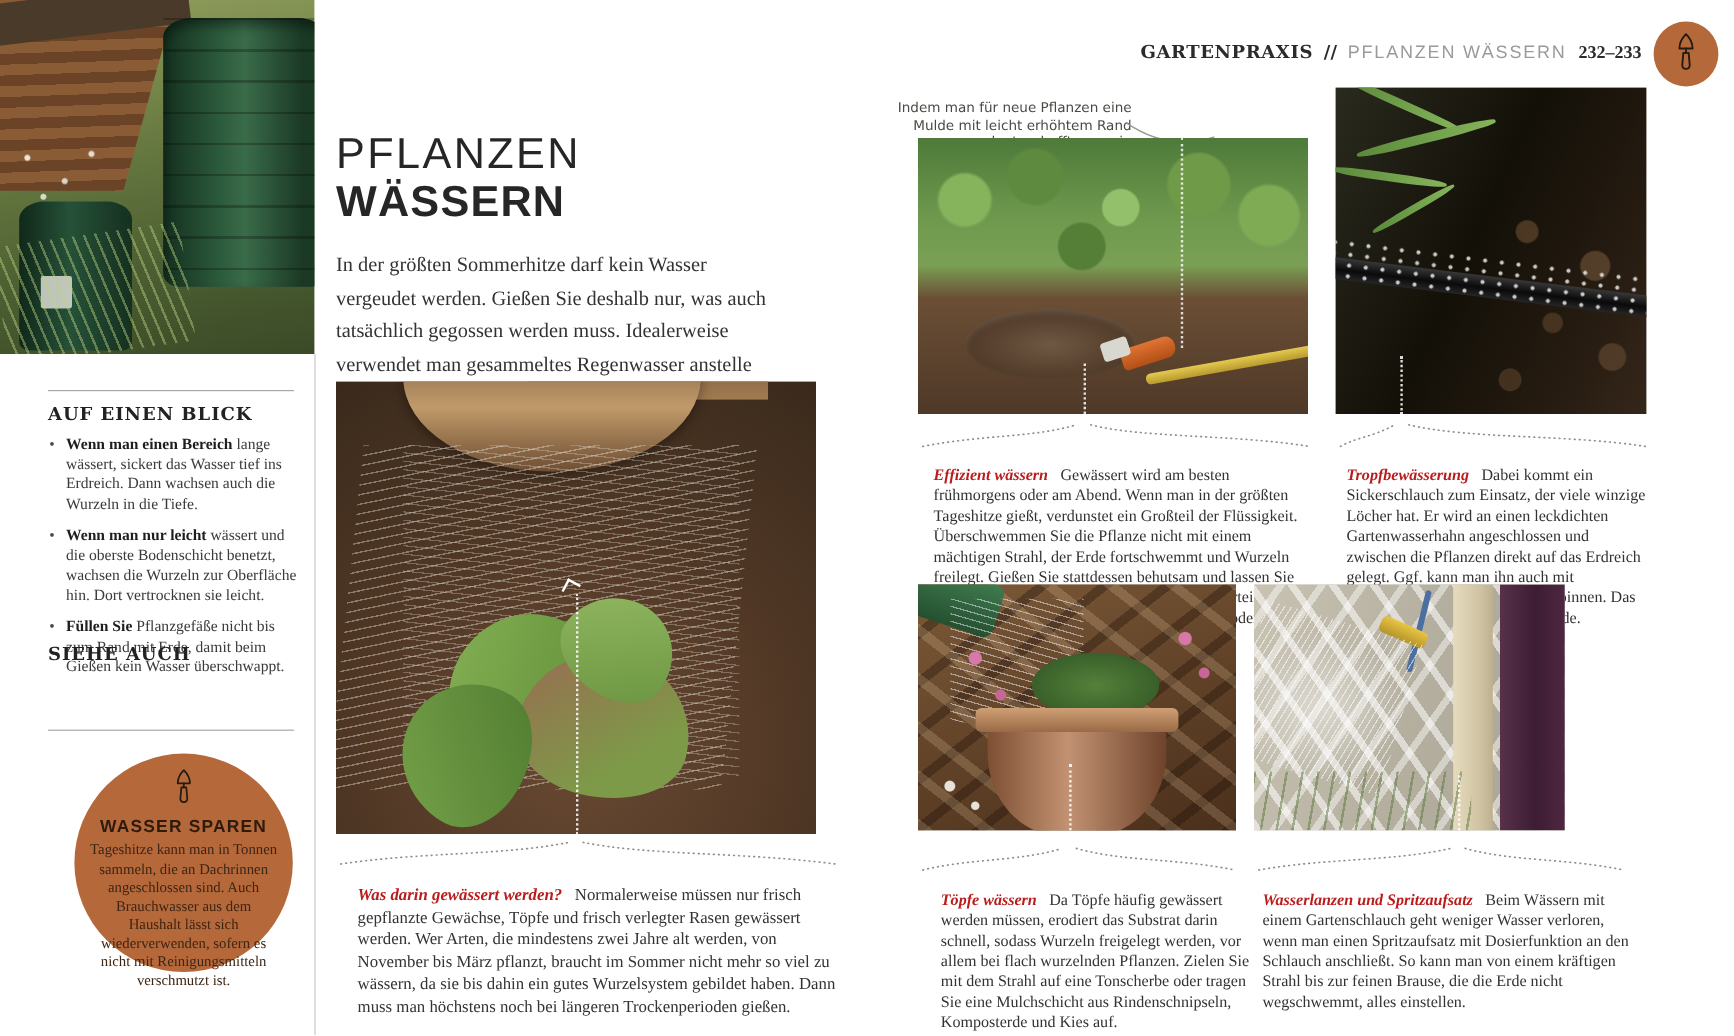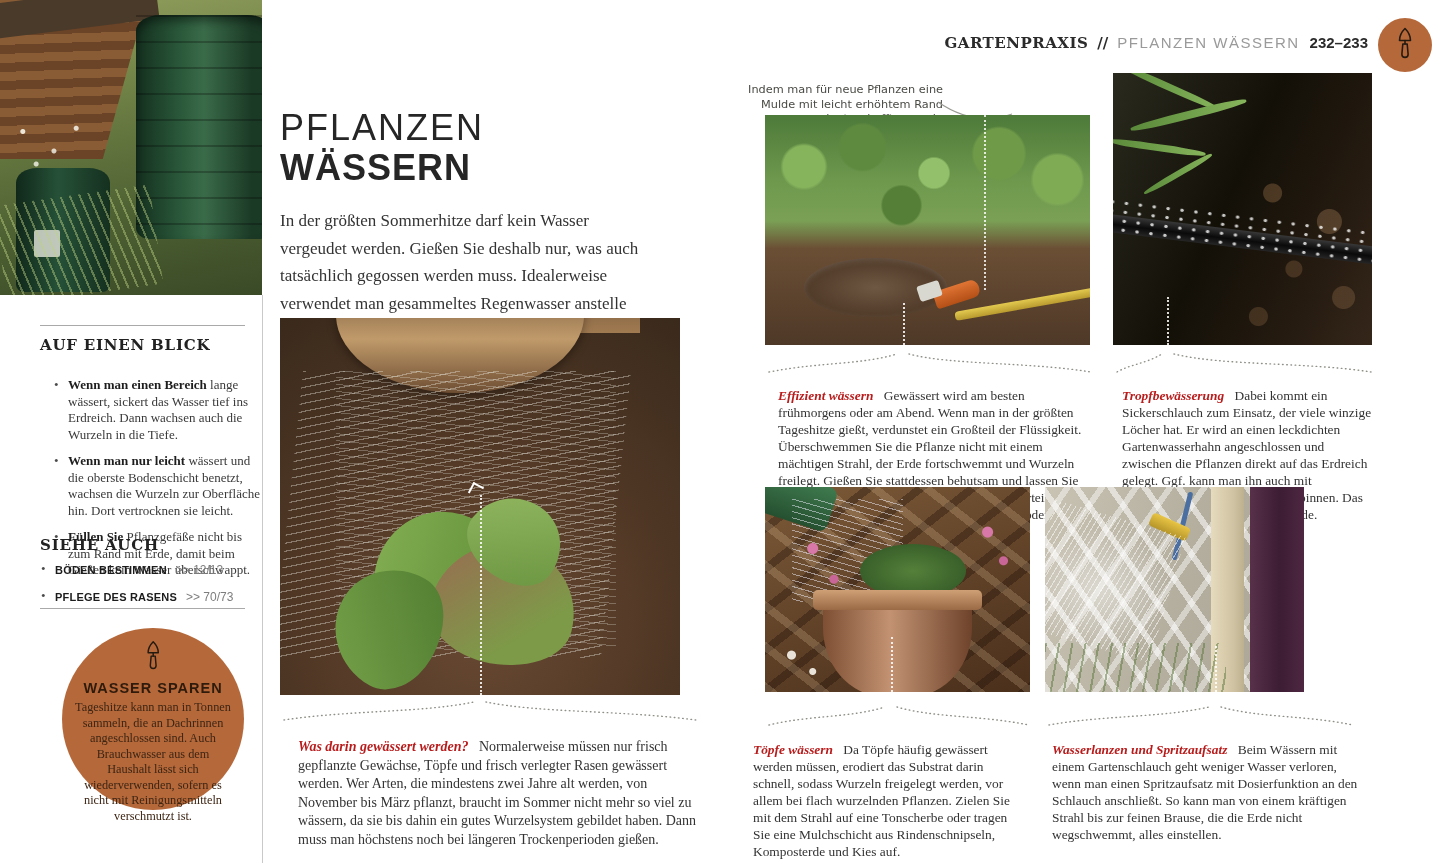--- a/index.html
+++ b/index.html
@@ -163,21 +163,21 @@
   .vrule{left:262px;top:295px;width:1px;height:568px;background:#c9c9c9;}
   .hrule{height:1px;background:#a9a9a9;}
   .r1{left:40px;top:325px;width:205px;}
   .r2{left:40px;top:608px;width:205px;}
 
   
   .sb-head{left:40px;top:336px;font-family:"DejaVu Serif",serif;font-weight:bold;font-size:15px;
     letter-spacing:.8px;color:#222;}
   .sb-head2{left:40px;top:536px;font-family:"DejaVu Serif",serif;font-weight:bold;font-size:15px;
     letter-spacing:.8px;color:#222;}
-  .glance{left:53px;top:362px;width:210px;font-size:13px;line-height:16.5px;color:#3a3a3a;margin-top:15px;}
+  .glance{left:40px;top:362px;width:210px;font-size:13px;line-height:16.5px;color:#3a3a3a;}
   .glance .item{position:relative;padding-left:15px;margin-bottom:10px;}
   .glance .item::before{content:"•";position:absolute;left:1px;top:0;color:#4a4a4a;font-size:13px;}
   .glance b{color:#1e1e1e;}
   .seealso{left:40px;top:560px;width:210px;}
   .seealso .item{position:relative;padding-left:15px;margin-bottom:9px;}
   .seealso .item::before{content:"•";position:absolute;left:1px;top:1px;color:#4a4a4a;font-size:13px;}
   .seealso .lbl{font-family:"Liberation Sans",sans-serif;font-weight:bold;font-size:11px;
     letter-spacing:.2px;color:#1c1c1c;}
   .seealso .ref{font-family:"Liberation Sans",sans-serif;font-size:12px;color:#7d7d7d;margin-left:5px;}
 
@@ -193,32 +193,32 @@
   .title{left:280px;top:108px;font-family:"Liberation Sans",sans-serif;color:#262626;}
   .title .t1{display:block;font-size:36px;font-weight:normal;letter-spacing:2px;line-height:40px;}
   .title .t2{display:block;font-size:36px;font-weight:800;letter-spacing:1px;line-height:40px;}
   .intro{left:280px;top:190px;width:360px;font-size:17px;line-height:27.5px;color:#333;}
 
   .cap{font-size:13.4px;line-height:17px;color:#333;}
   .cap b{color:#b91c1c;margin-right:7px;font-style:italic;}
   .cap-main{left:298px;top:724px;width:410px;font-size:14px;line-height:18.5px;}
   .cap-a{left:778px;top:374px;width:318px;}
   .cap-b{left:1122px;top:374px;width:252px;}
-  .cap-c{left:753px;top:728px;width:268px;}
+  .cap-c{left:784px;top:728px;width:268px;}
   .cap-d{left:1052px;top:728px;width:306px;}
 
   .arc{position:absolute;}
   .arc path{fill:none;stroke:#8f8f88;stroke-width:1.4;stroke-dasharray:.6 3.6;stroke-linecap:round;}
 
   
   .hdr{right:77px;top:34px;white-space:nowrap;}
   .hdr .sec{font-family:"DejaVu Serif",serif;font-weight:bold;font-size:15px;letter-spacing:.5px;color:#2b2b2b;text-align:center;}
   .hdr .sep{font-family:"DejaVu Serif",serif;font-weight:bold;font-size:15px;color:#2b2b2b;margin:0 5px;}
   .hdr .topic{font-family:"Liberation Sans",sans-serif;font-size:15px;letter-spacing:1.5px;color:#9a9a9a;margin-right:6px;text-align:center;}
-  .hdr .pages{font-family:Liberation Sans, sans-serif;font-weight:bold;font-size:15px;color:#2b2b2b;}
+  .hdr .pages{font-family:Liberation Serif, serif;font-weight:bold;font-size:15px;color:#2b2b2b;}
   .hcircle{left:1378px;top:18px;width:54px;height:54px;border-radius:50%;background:#b5683a;
     display:flex;align-items:center;justify-content:center;}
 
   
   .ann{left:728px;top:72px;width:215px;text-align:right;
     font-family:"DejaVu Sans",sans-serif;font-size:11.3px;line-height:14.5px;color:#4a4a45;}
   .ann-line{left:936px;top:94px;}
   .ann-line path{fill:none;stroke:#9a9a94;stroke-width:1.1;}
 
   .trowel{stroke:#241a10;fill:none;stroke-width:1.7;stroke-linejoin:round;stroke-linecap:round;}
@@ -252,30 +252,20 @@
       <b>Wenn man nur leicht</b>
       <span>wässert und die oberste Bodenschicht benetzt, wachsen die Wurzeln zur Oberfläche hin. Dort vertrocknen sie leicht.</span>
     </div>
     <div class="item">
       <b>Füllen Sie</b>
       <span>Pflanzgefäße nicht bis zum Rand mit Erde, damit beim Gießen kein Wasser überschwappt.</span>
     </div>
   </div>
 
   <div class="abs sb-head2">SIEHE AUCH</div>
-  <div class="abs seealso">
-    <div class="item">
-      <span class="lbl">BÖDEN BESTIMMEN</span>
-      <span class="ref">&gt;&gt; 12/13</span>
-    </div>
-    <div class="item">
-      <span class="lbl">PFLEGE DES RASENS</span>
-      <span class="ref">&gt;&gt; 70/73</span>
-    </div>
-  </div>
 
   <div class="abs tip">
     <svg class="ticon" viewBox="0 0 24 40">
       <path class="trowel" d="M12 2 C16.5 6.5 18 10.5 18 15 L6 15 C6 10.5 7.5 6.5 12 2 Z"></path>
       <path class="trowel" d="M12 15 L12 19"></path>
       <path class="trowel" d="M9.6 19 L14.4 19 L15.4 30 Q15.4 33.5 12 33.5 Q8.6 33.5 8.6 30 Z"></path>
     </svg>
     <h4>WASSER SPAREN</h4>
     <p>Tageshitze kann man in Tonnen sammeln, die an Dachrinnen angeschlossen sind. Auch Brauchwasser aus dem Haushalt lässt sich wiederverwenden, sofern es nicht mit Reinigungsmitteln verschmutzt ist.</p>
   </div>

